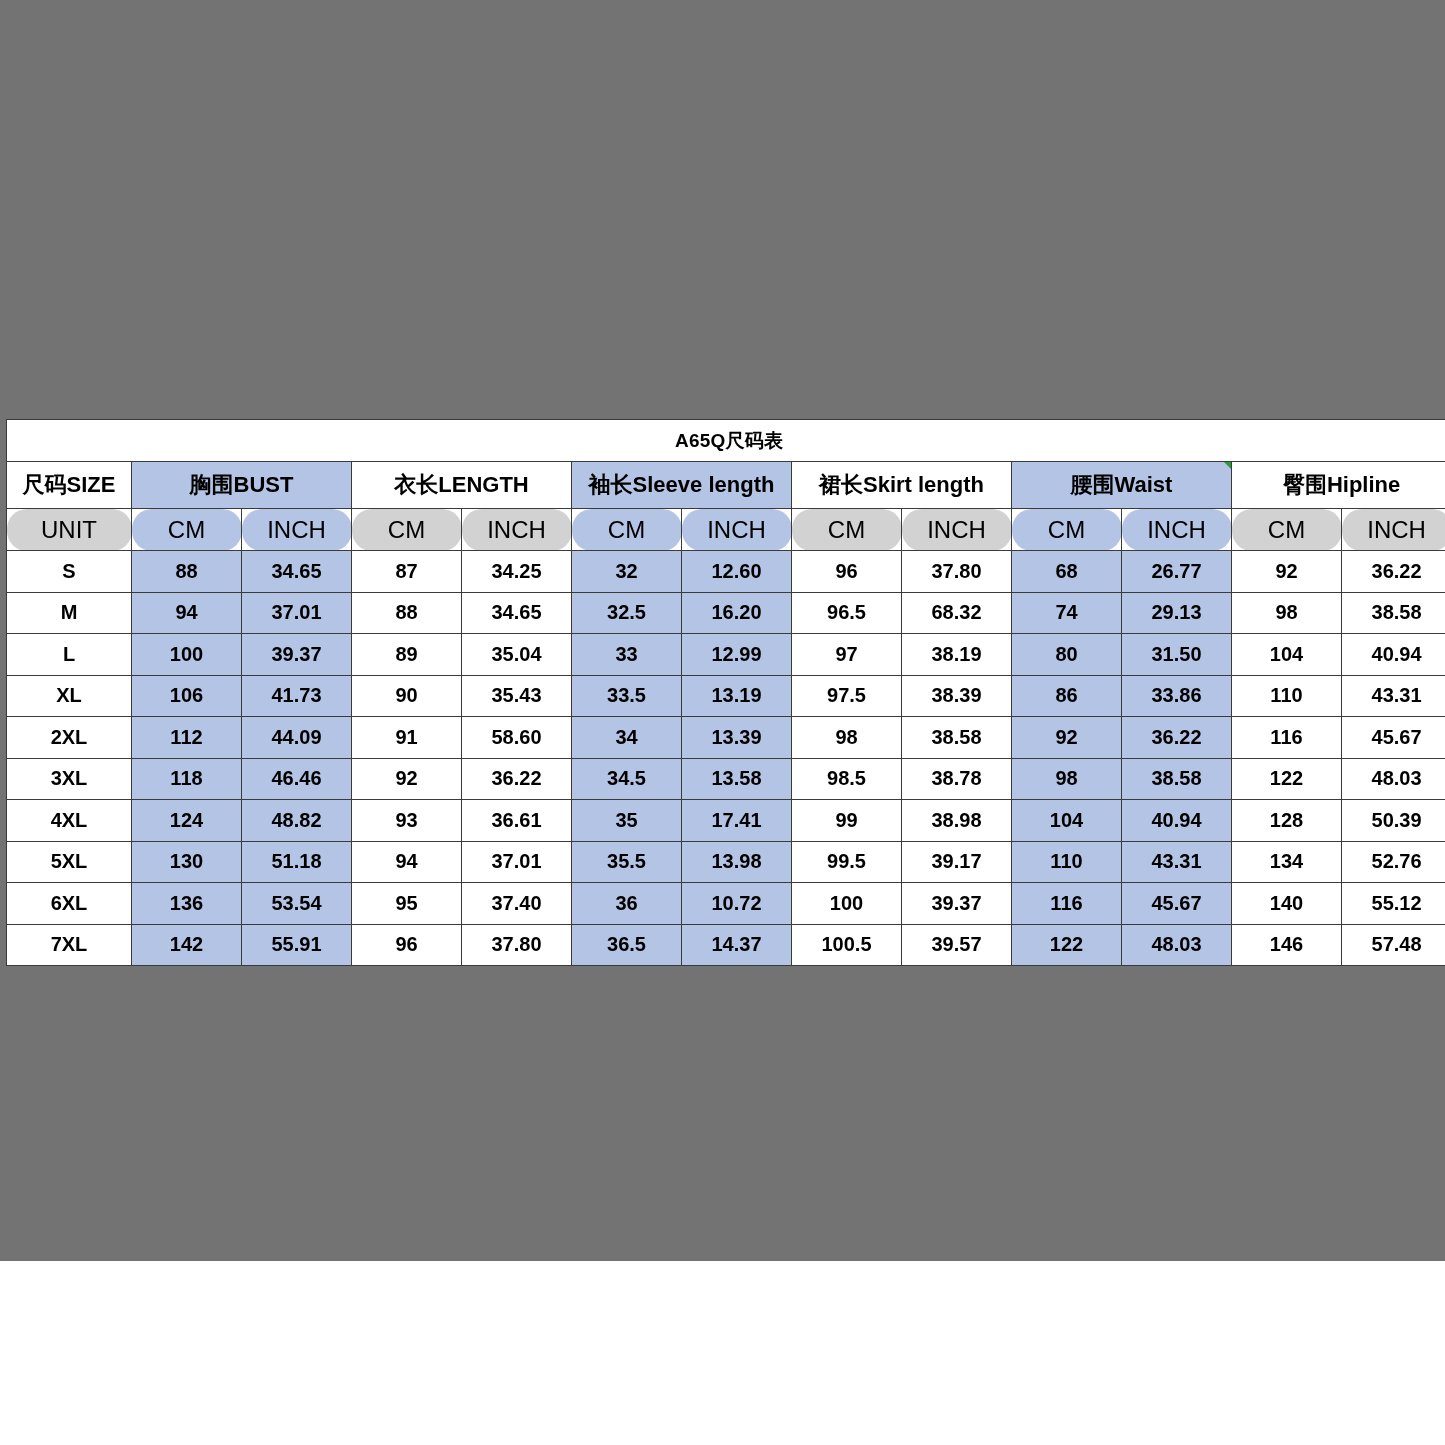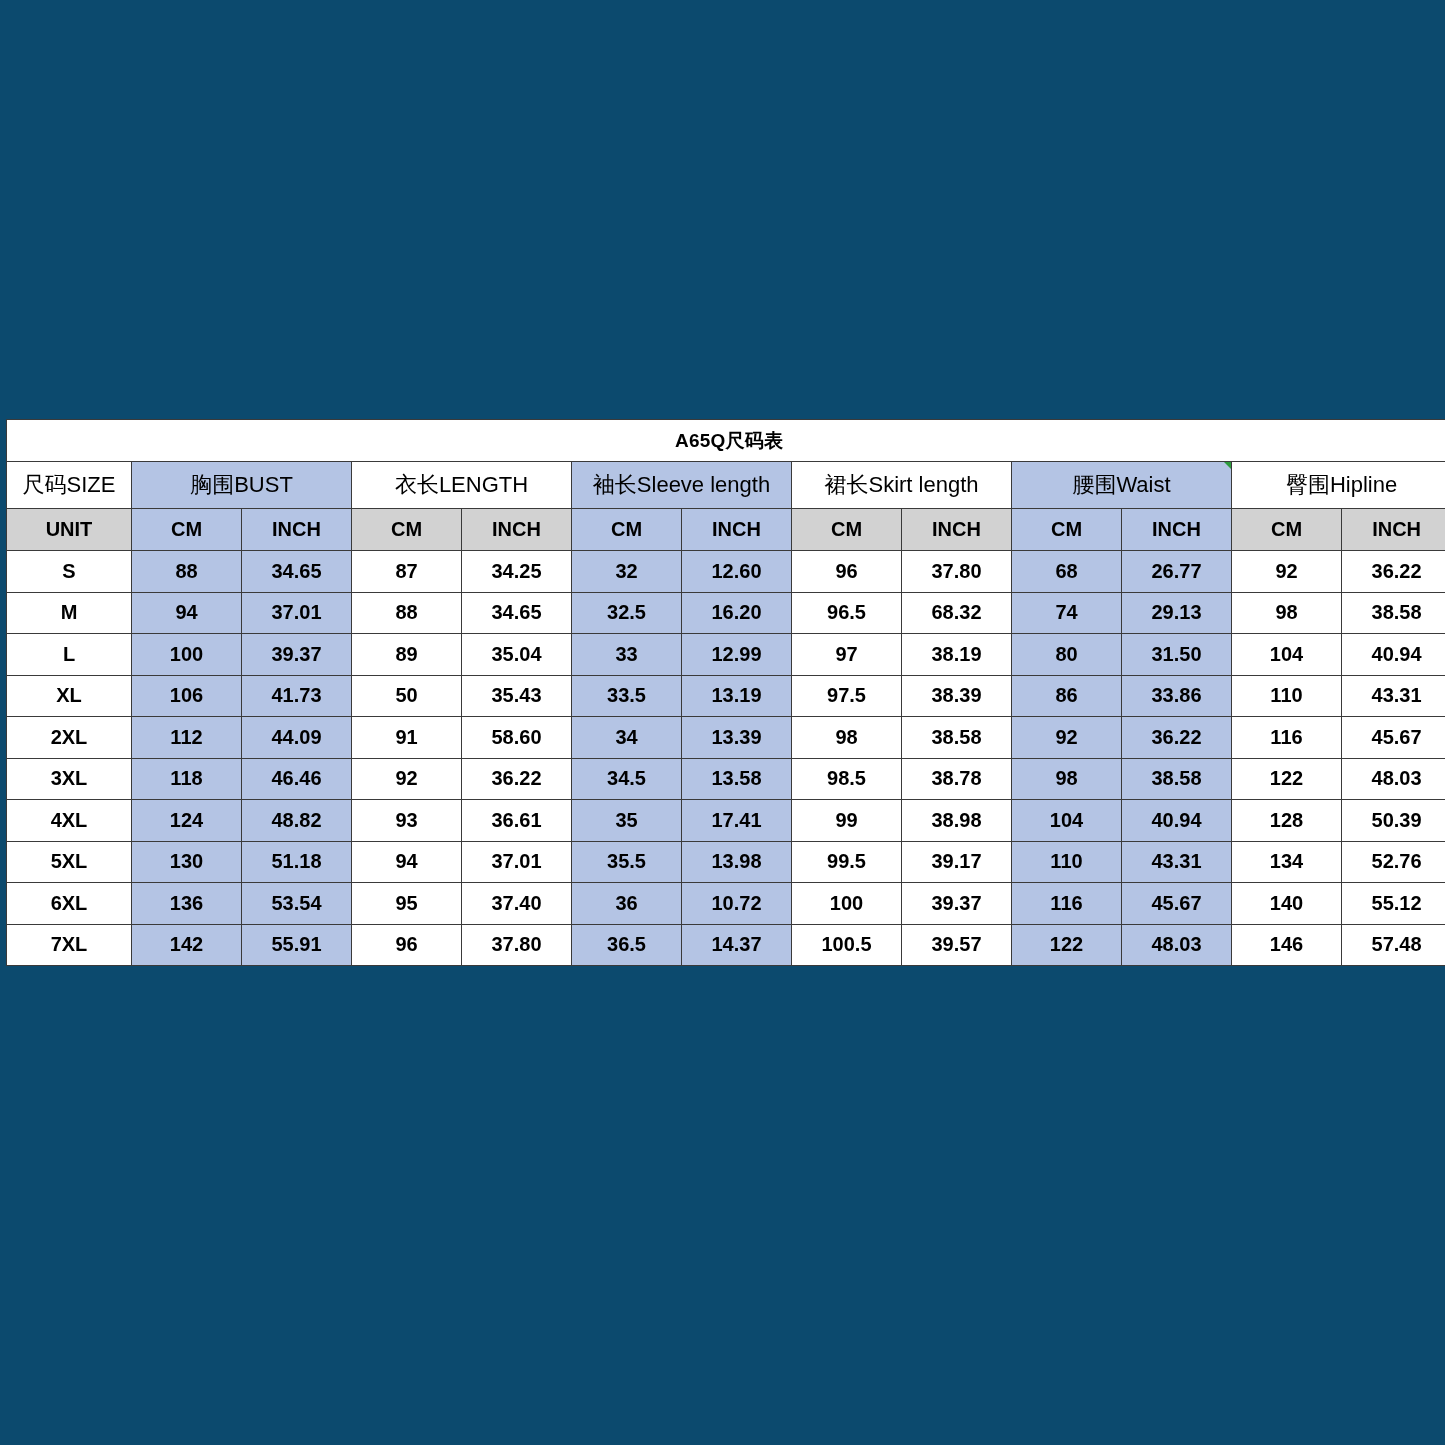--- a/index.html
+++ b/index.html
@@ -10,22 +10,22 @@
     width: 1445px;
     height: 1445px;
     background: #ffffff;
     font-family: "Liberation Sans", "DejaVu Sans", sans-serif;
     overflow: hidden;
   }
 
   #canvas {
     position: relative;
     width: 1445px;
-    height: 1445px;
-    background: #0c4a6e;
+    height: 1261px;
+    background: #737373;
   }
 
   
   #chart-wrap {
     position: absolute;
     left: 6px;
     top: 419px;
     width: 1433px;
   }
 
@@ -54,28 +54,29 @@
     background: #ffffff;
     font-size: 19px;
     font-weight: bold;
     letter-spacing: 0.2px;
   }
 
   
   tr.group-row td {
     height: 46px;
     font-size: 22px;
-    font-weight: normal;
+    font-weight: bold;
   }
 
   
   tr.unit-row td {
     height: 41px;
-    font-size: 20px;
-    font-weight: bold;
+    font-size: 24px;
+    font-weight: normal;
+    border-radius: 20px;
   }
 
   
   tr.data-row td {
     height: 40.5px;
     font-size: 20px;
     font-weight: bold;
   }
 
   
@@ -197,21 +198,21 @@
             <td class="fill-white">38.19</td>
             <td class="fill-blue">80</td>
             <td class="fill-blue">31.50</td>
             <td class="fill-white">104</td>
             <td class="fill-white">40.94</td>
           </tr>
           <tr class="data-row">
             <td class="fill-white">XL</td>
             <td class="fill-blue">106</td>
             <td class="fill-blue">41.73</td>
-            <td class="fill-white">50</td>
+            <td class="fill-white">90</td>
             <td class="fill-white">35.43</td>
             <td class="fill-blue">33.5</td>
             <td class="fill-blue">13.19</td>
             <td class="fill-white">97.5</td>
             <td class="fill-white">38.39</td>
             <td class="fill-blue">86</td>
             <td class="fill-blue">33.86</td>
             <td class="fill-white">110</td>
             <td class="fill-white">43.31</td>
           </tr>

